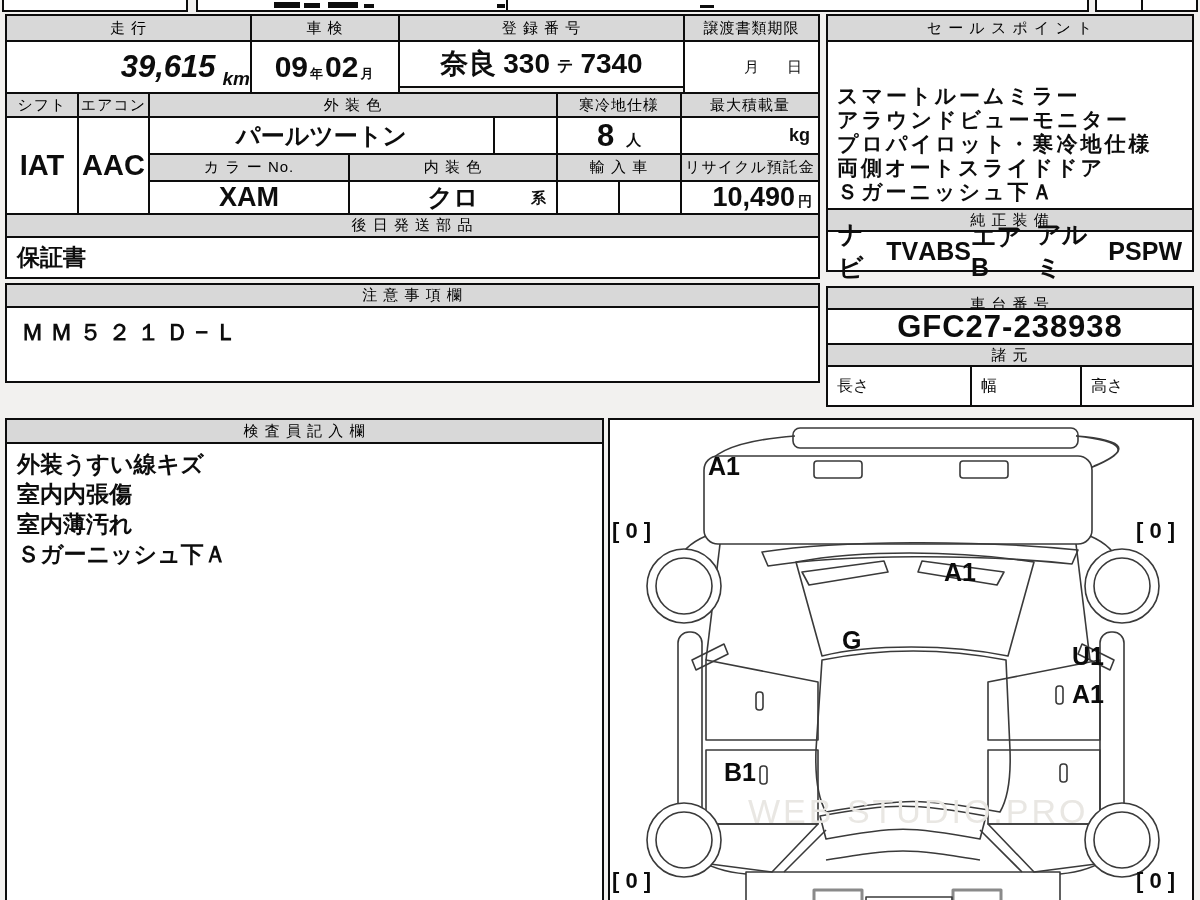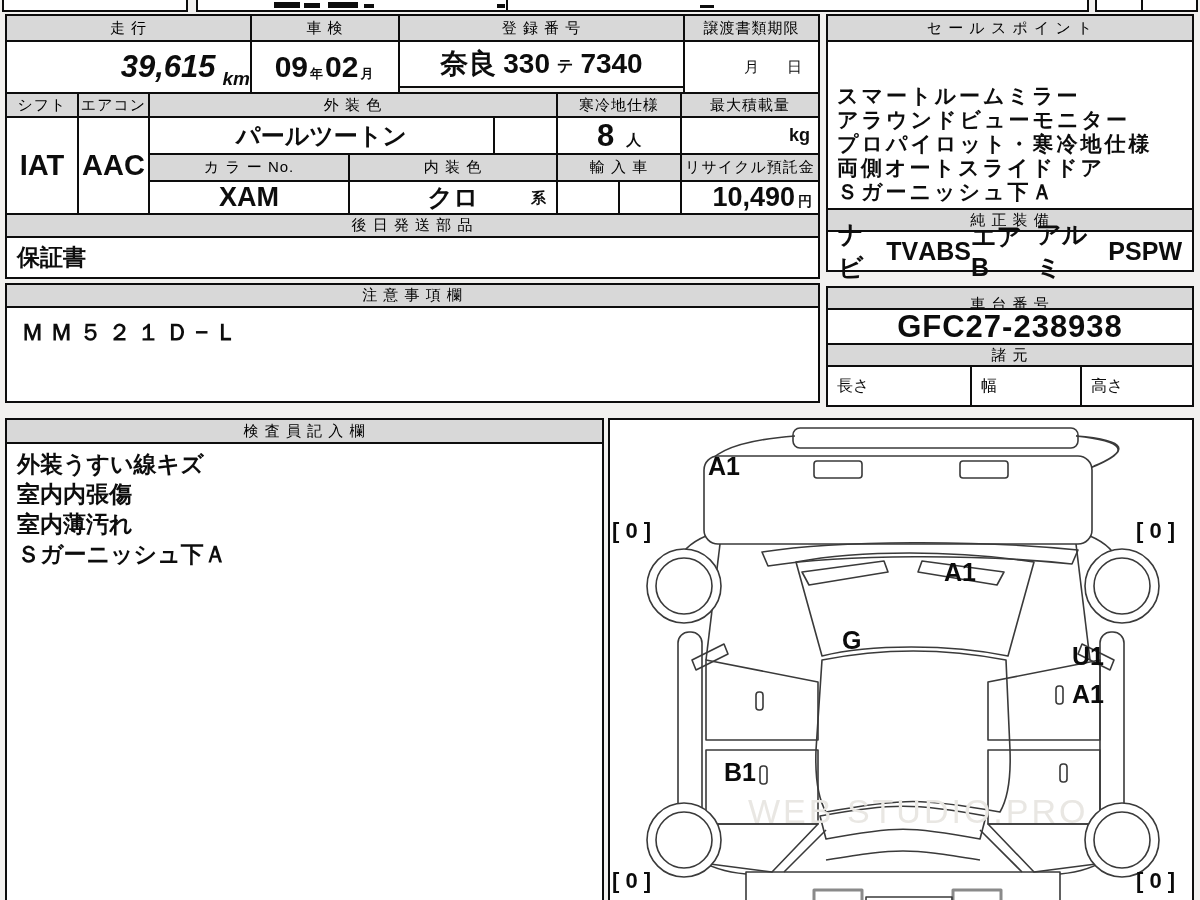--- a/index.html
+++ b/index.html
@@ -125,21 +125,21 @@
   <div class="cell" style="left:618px;top:180px;width:64px;height:35px;"></div>
   <div class="cell val v-recycle" style="left:680px;top:180px;width:140px;height:35px;">
     <span>10,490</span>
     <span class="unit">円</span>
   </div>
 
   <div class="cell hdr" style="left:5px;top:213px;width:815px;height:25px;">後 日 発 送 部 品</div>
   <div class="cell val v-hosho" style="left:5px;top:236px;width:815px;height:43px;">保証書</div>
 
   <div class="cell hdr" style="left:5px;top:283px;width:815px;height:25px;">注 意 事 項 欄</div>
-  <div class="cell v-notes" style="left:5px;top:306px;width:815px;height:97px;">ＭＭ５２１Ｄ−Ｌ</div>
+  <div class="cell v-notes" style="left:5px;top:306px;width:815px;height:77px;">ＭＭ５２１Ｄ−Ｌ</div>
 
   <div class="cell hdr" style="left:826px;top:14px;width:368px;height:28px;">セ ー ル ス ポ イ ン ト</div>
   <div class="cell sp-body" style="left:826px;top:40px;width:368px;height:170px;">
     <div>スマートルームミラー</div>
     <div>アラウンドビューモニター</div>
     <div>プロパイロット・寒冷地仕様</div>
     <div>両側オートスライドドア</div>
     <div>Ｓガーニッシュ下Ａ</div>
   </div>
 

